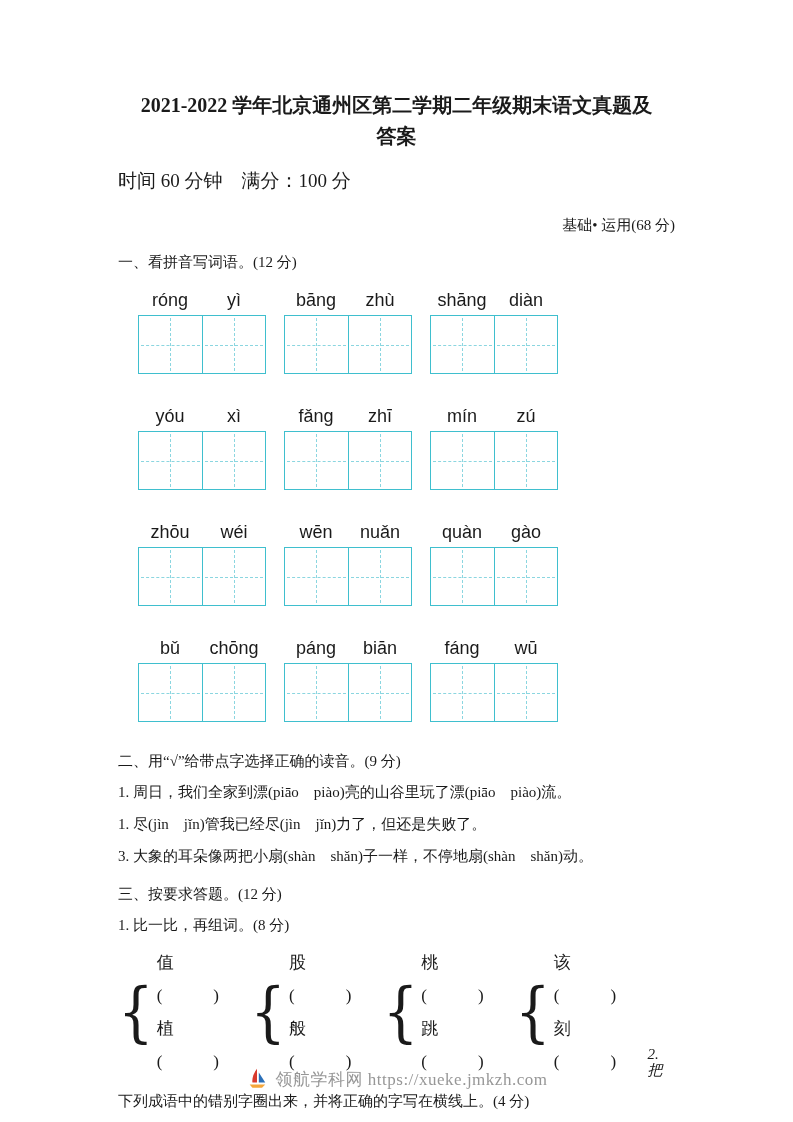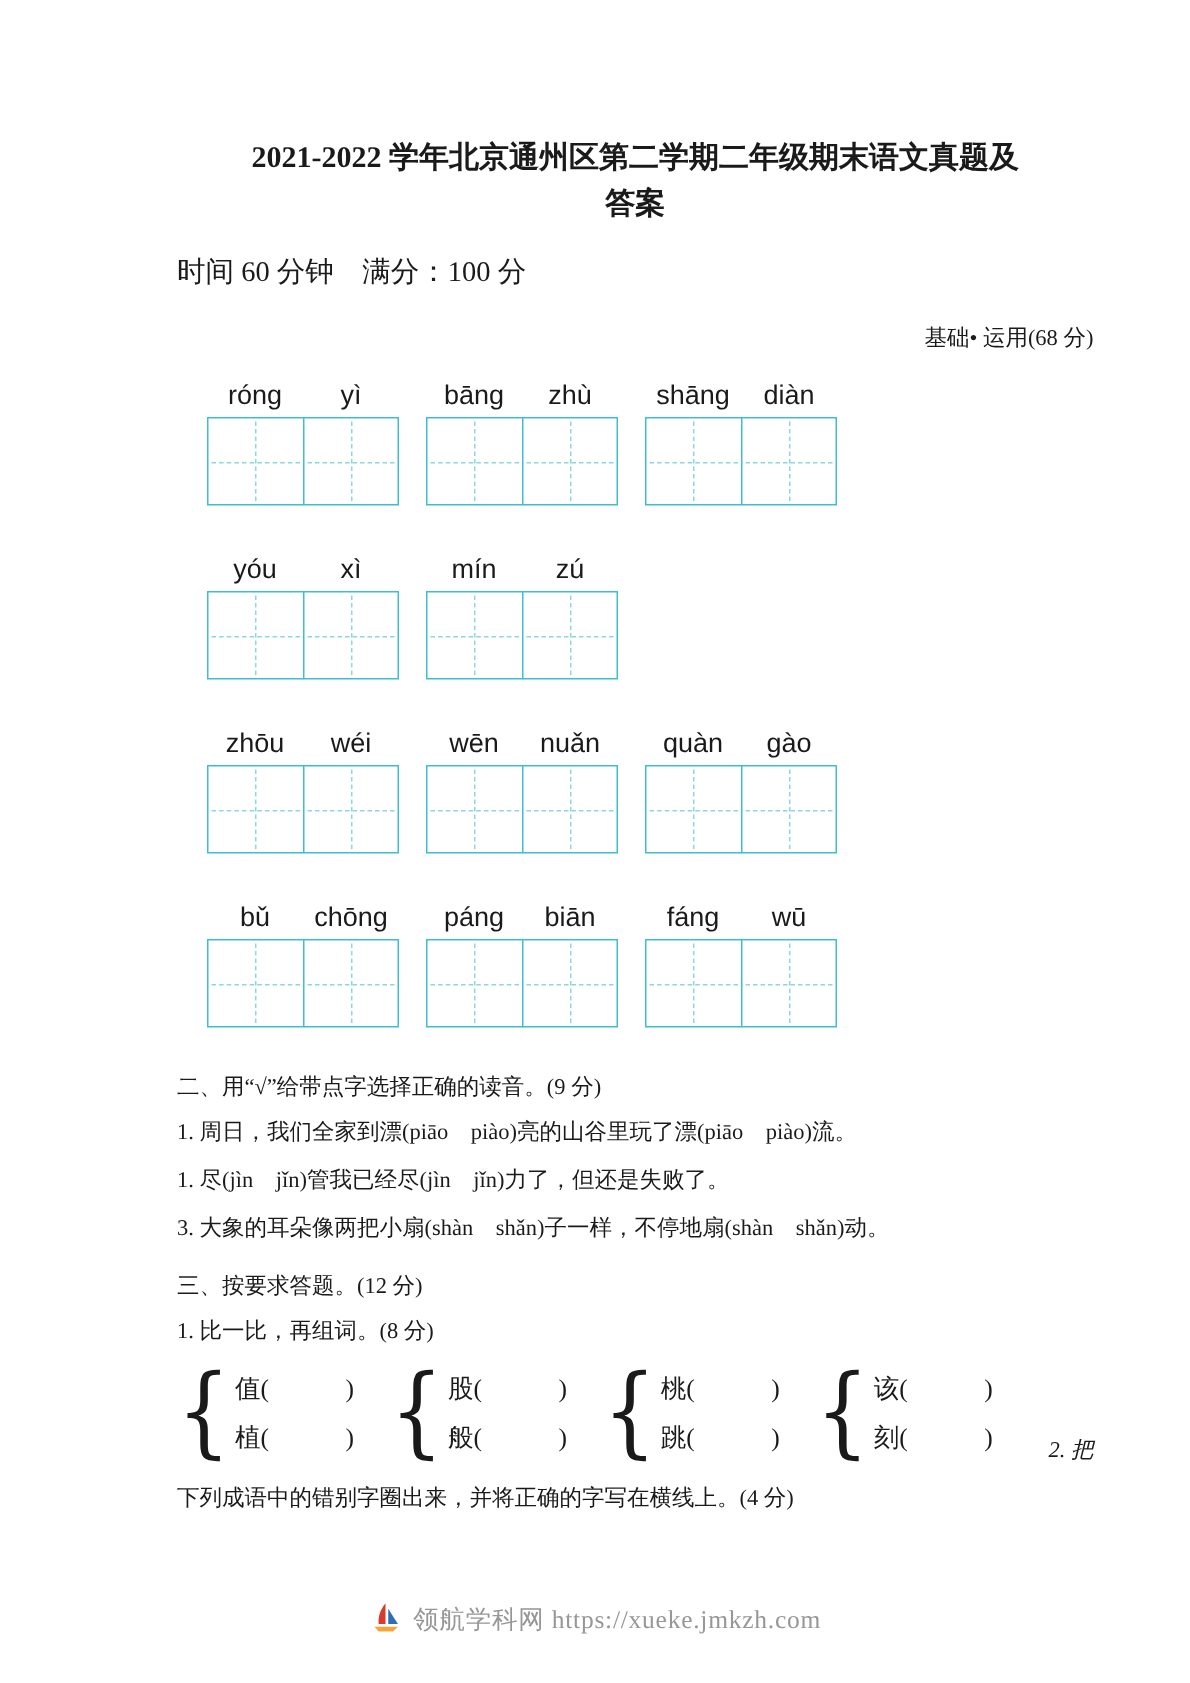--- a/index.html
+++ b/index.html
@@ -1,19 +1,19 @@
 <!DOCTYPE html>
 <html><head>
 <meta charset="utf-8">
 <style>
   html,body{margin:0;padding:0;background:#ffffff;}
   .page{
     width:793px;height:1122px;margin:0 auto;background:#fff;position:relative;
     font-family:"Liberation Serif","DejaVu Serif",serif;color:#1a1a1a;
-    padding:90px 64px 0 118px;box-sizing:border-box;overflow:hidden;
+    padding:90px 118px 0 118px;box-sizing:border-box;overflow:hidden;
   }
   .title{font-size:20px;font-weight:700;text-align:center;line-height:31px;}
   .meta{font-size:19px;margin-top:16px;}
   .section-head{font-size:15px;margin-top:22px;text-align:right;}
   .q-head{font-size:15px;margin-top:18px;}
   .py-section{margin-top:16px;margin-left:20px;}
   .py-row{display:flex;gap:18px;margin-bottom:30px;}
   .py-group{width:128px;}
   .py-labels{display:flex;font-family:"Liberation Sans","DejaVu Sans",sans-serif;font-size:18px;line-height:24px;margin-bottom:3px;}
   .py-labels span{flex:1;text-align:center;white-space:nowrap;}
@@ -39,20 +39,21 @@
 
   <div class="title">
     <div>2021-2022 学年北京通州区第二学期二年级期末语文真题及</div>
     <div>答案</div>
   </div>
 
   <div class="meta">时间 60 分钟　满分：100 分</div>
 
   <div class="section-head">基础• 运用(68 分)</div>
 
+  <div class="q-head">一、看拼音写词语。(12 分)</div>
 
   <div class="py-section">
 
     <div class="py-row">
       <div class="py-group">
         <div class="py-labels">
           <span>róng</span>
           <span>yì</span>
         </div>
         <div class="grid2">
@@ -80,20 +81,30 @@
           <div class="cell"></div>
         </div>
       </div>
     </div>
 
     <div class="py-row">
       <div class="py-group">
         <div class="py-labels">
           <span>yóu</span>
           <span>xì</span>
+        </div>
+        <div class="grid2">
+          <div class="cell"></div>
+          <div class="cell"></div>
+        </div>
+      </div>
+      <div class="py-group">
+        <div class="py-labels">
+          <span>fǎng</span>
+          <span>zhī</span>
         </div>
         <div class="grid2">
           <div class="cell"></div>
           <div class="cell"></div>
         </div>
       </div>
       <div class="py-group">
         <div class="py-labels">
           <span>mín</span>
           <span>zú</span>

